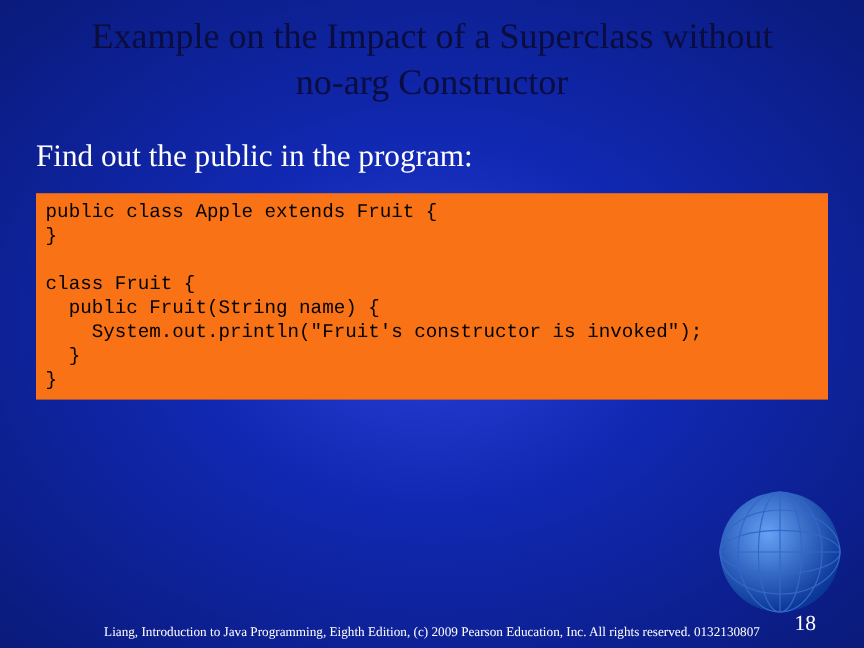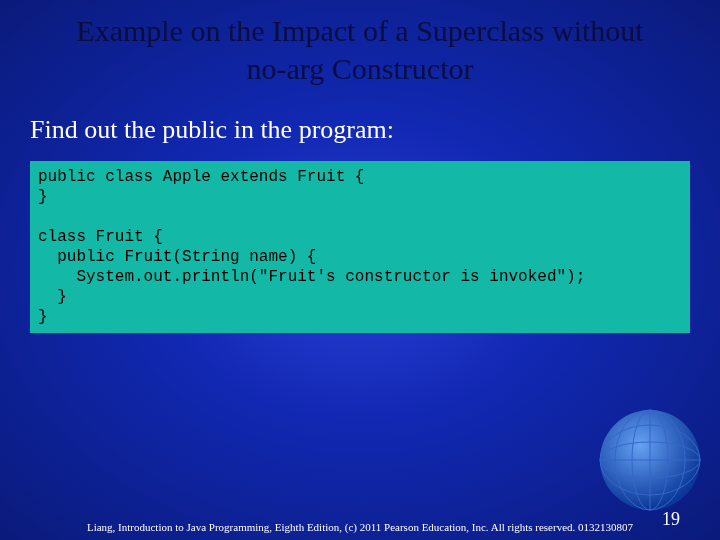--- a/index.html
+++ b/index.html
@@ -17,21 +17,21 @@
     font-size: 30px;
     padding: 12px 60px 8px 60px;
     line-height: 1.25;
   }
   .subtitle {
     color: #fff;
     font-size: 26px;
     padding: 20px 30px 10px 30px;
   }
   .code-box {
-    background: #14b8a6;
+    background: #f97316;
     margin: 6px 30px;
     padding: 6px 8px;
     font-family: "Courier New", Courier, monospace;
     font-size: 16px;
     white-space: pre;
     color: #000;
     line-height: 1.25;
   }
   .footer {
     position: absolute;
@@ -84,14 +84,14 @@
   </defs>
   <circle cx="60" cy="60" r="50" fill="url(#gg)"></circle>
   <ellipse cx="60" cy="60" rx="50" ry="18" fill="none" stroke="#3a6fd0" stroke-width="1"></ellipse>
   <ellipse cx="60" cy="60" rx="50" ry="35" fill="none" stroke="#3a6fd0" stroke-width="1"></ellipse>
   <ellipse cx="60" cy="60" rx="18" ry="50" fill="none" stroke="#3a6fd0" stroke-width="1"></ellipse>
   <ellipse cx="60" cy="60" rx="35" ry="50" fill="none" stroke="#3a6fd0" stroke-width="1"></ellipse>
   <line x1="10" y1="60" x2="110" y2="60" stroke="#3a6fd0" stroke-width="1"></line>
   <line x1="60" y1="10" x2="60" y2="110" stroke="#3a6fd0" stroke-width="1"></line>
 </svg>
 
-<div class="footer">Liang, Introduction to Java Programming, Eighth Edition, (c) 2011 Pearson Education, Inc. All rights reserved. 0132130807</div>
-<div class="page-num">19</div>
+<div class="footer">Liang, Introduction to Java Programming, Eighth Edition, (c) 2009 Pearson Education, Inc. All rights reserved. 0132130807</div>
+<div class="page-num">18</div>
 
 </body></html>

